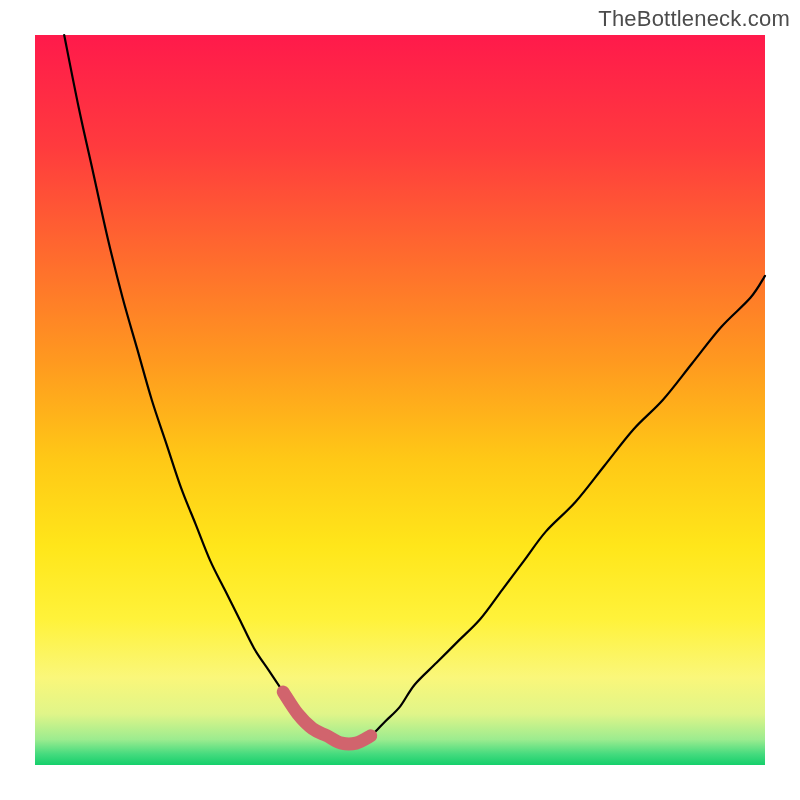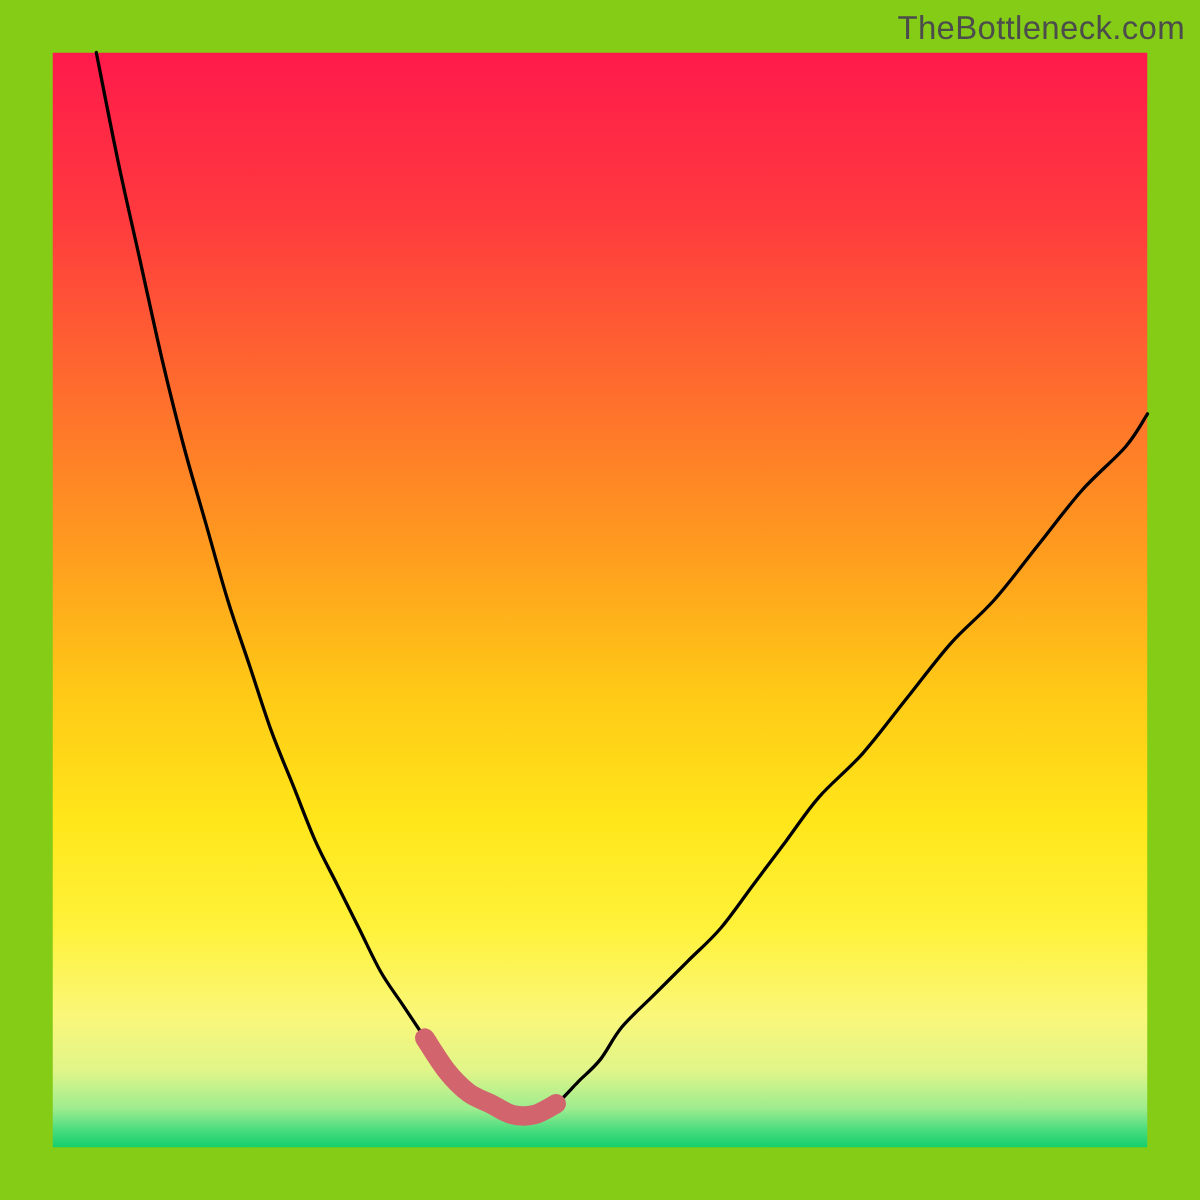--- a/index.html
+++ b/index.html
@@ -10,21 +10,21 @@
     background: #000;
     overflow: hidden;
     font-family: Arial, Helvetica, sans-serif;
   }
   .frame {
     position: absolute;
     left: 0;
     top: 0;
     width: 800px;
     height: 800px;
-    background: #84cc16;
+    background: #ffffff;
   }
   .watermark {
     position: absolute;
     top: 6px;
     right: 10px;
     color: #4c4c4c;
     font-size: 22px;
     font-weight: 400;
     letter-spacing: 0.2px;
     z-index: 10;

